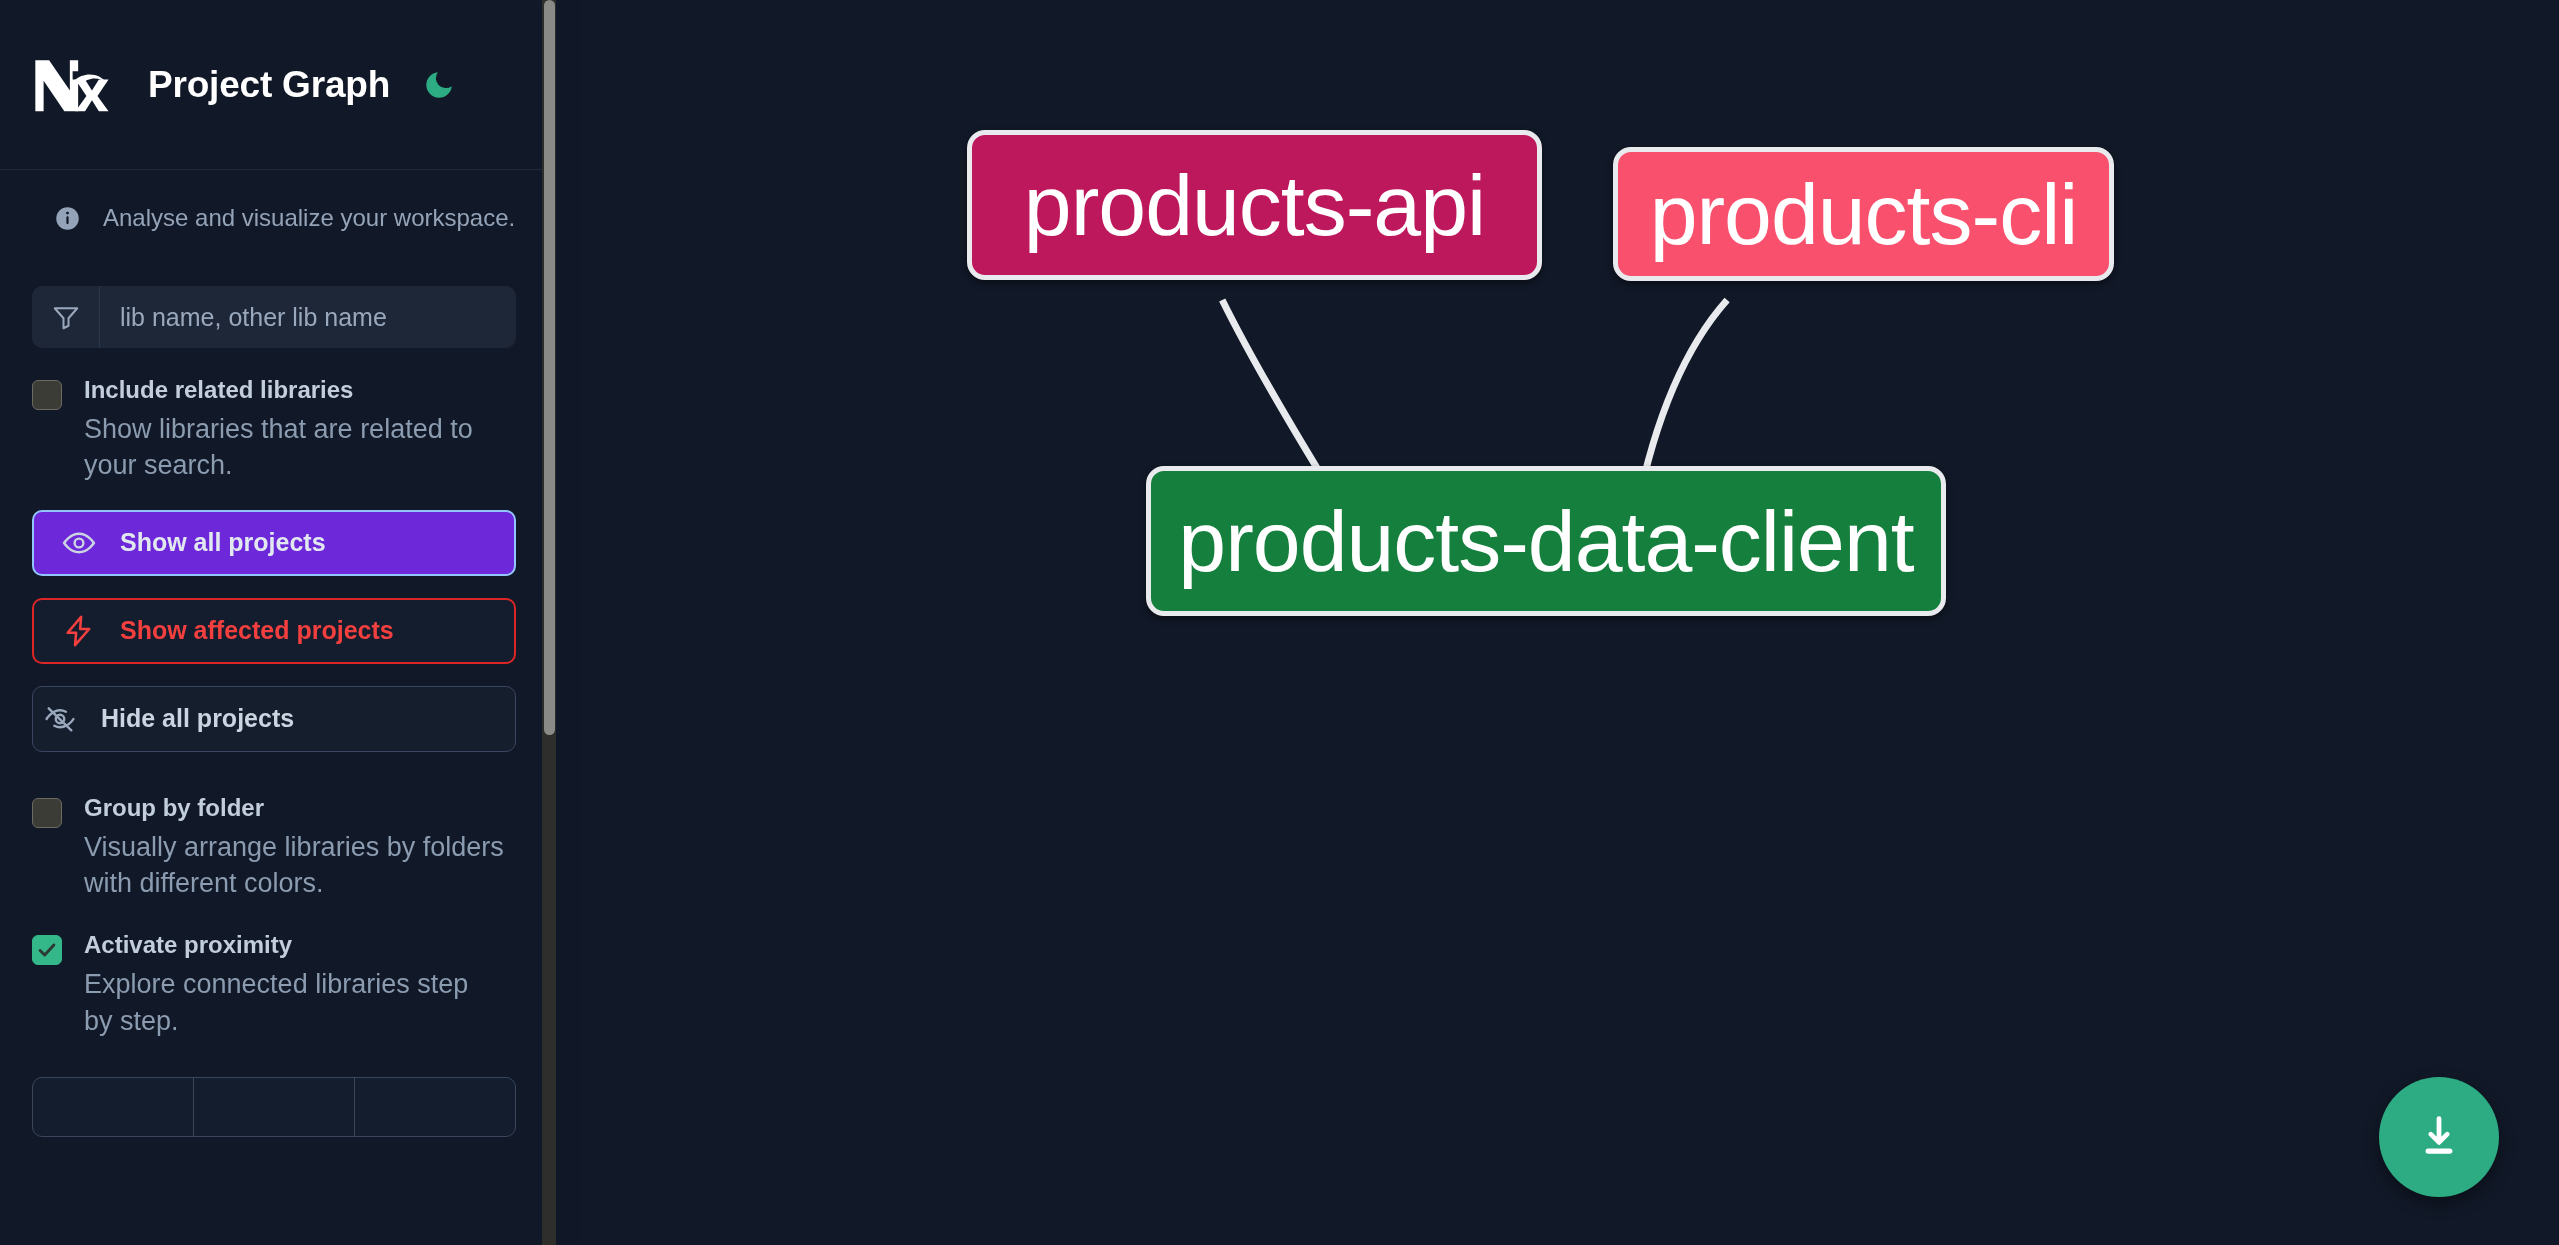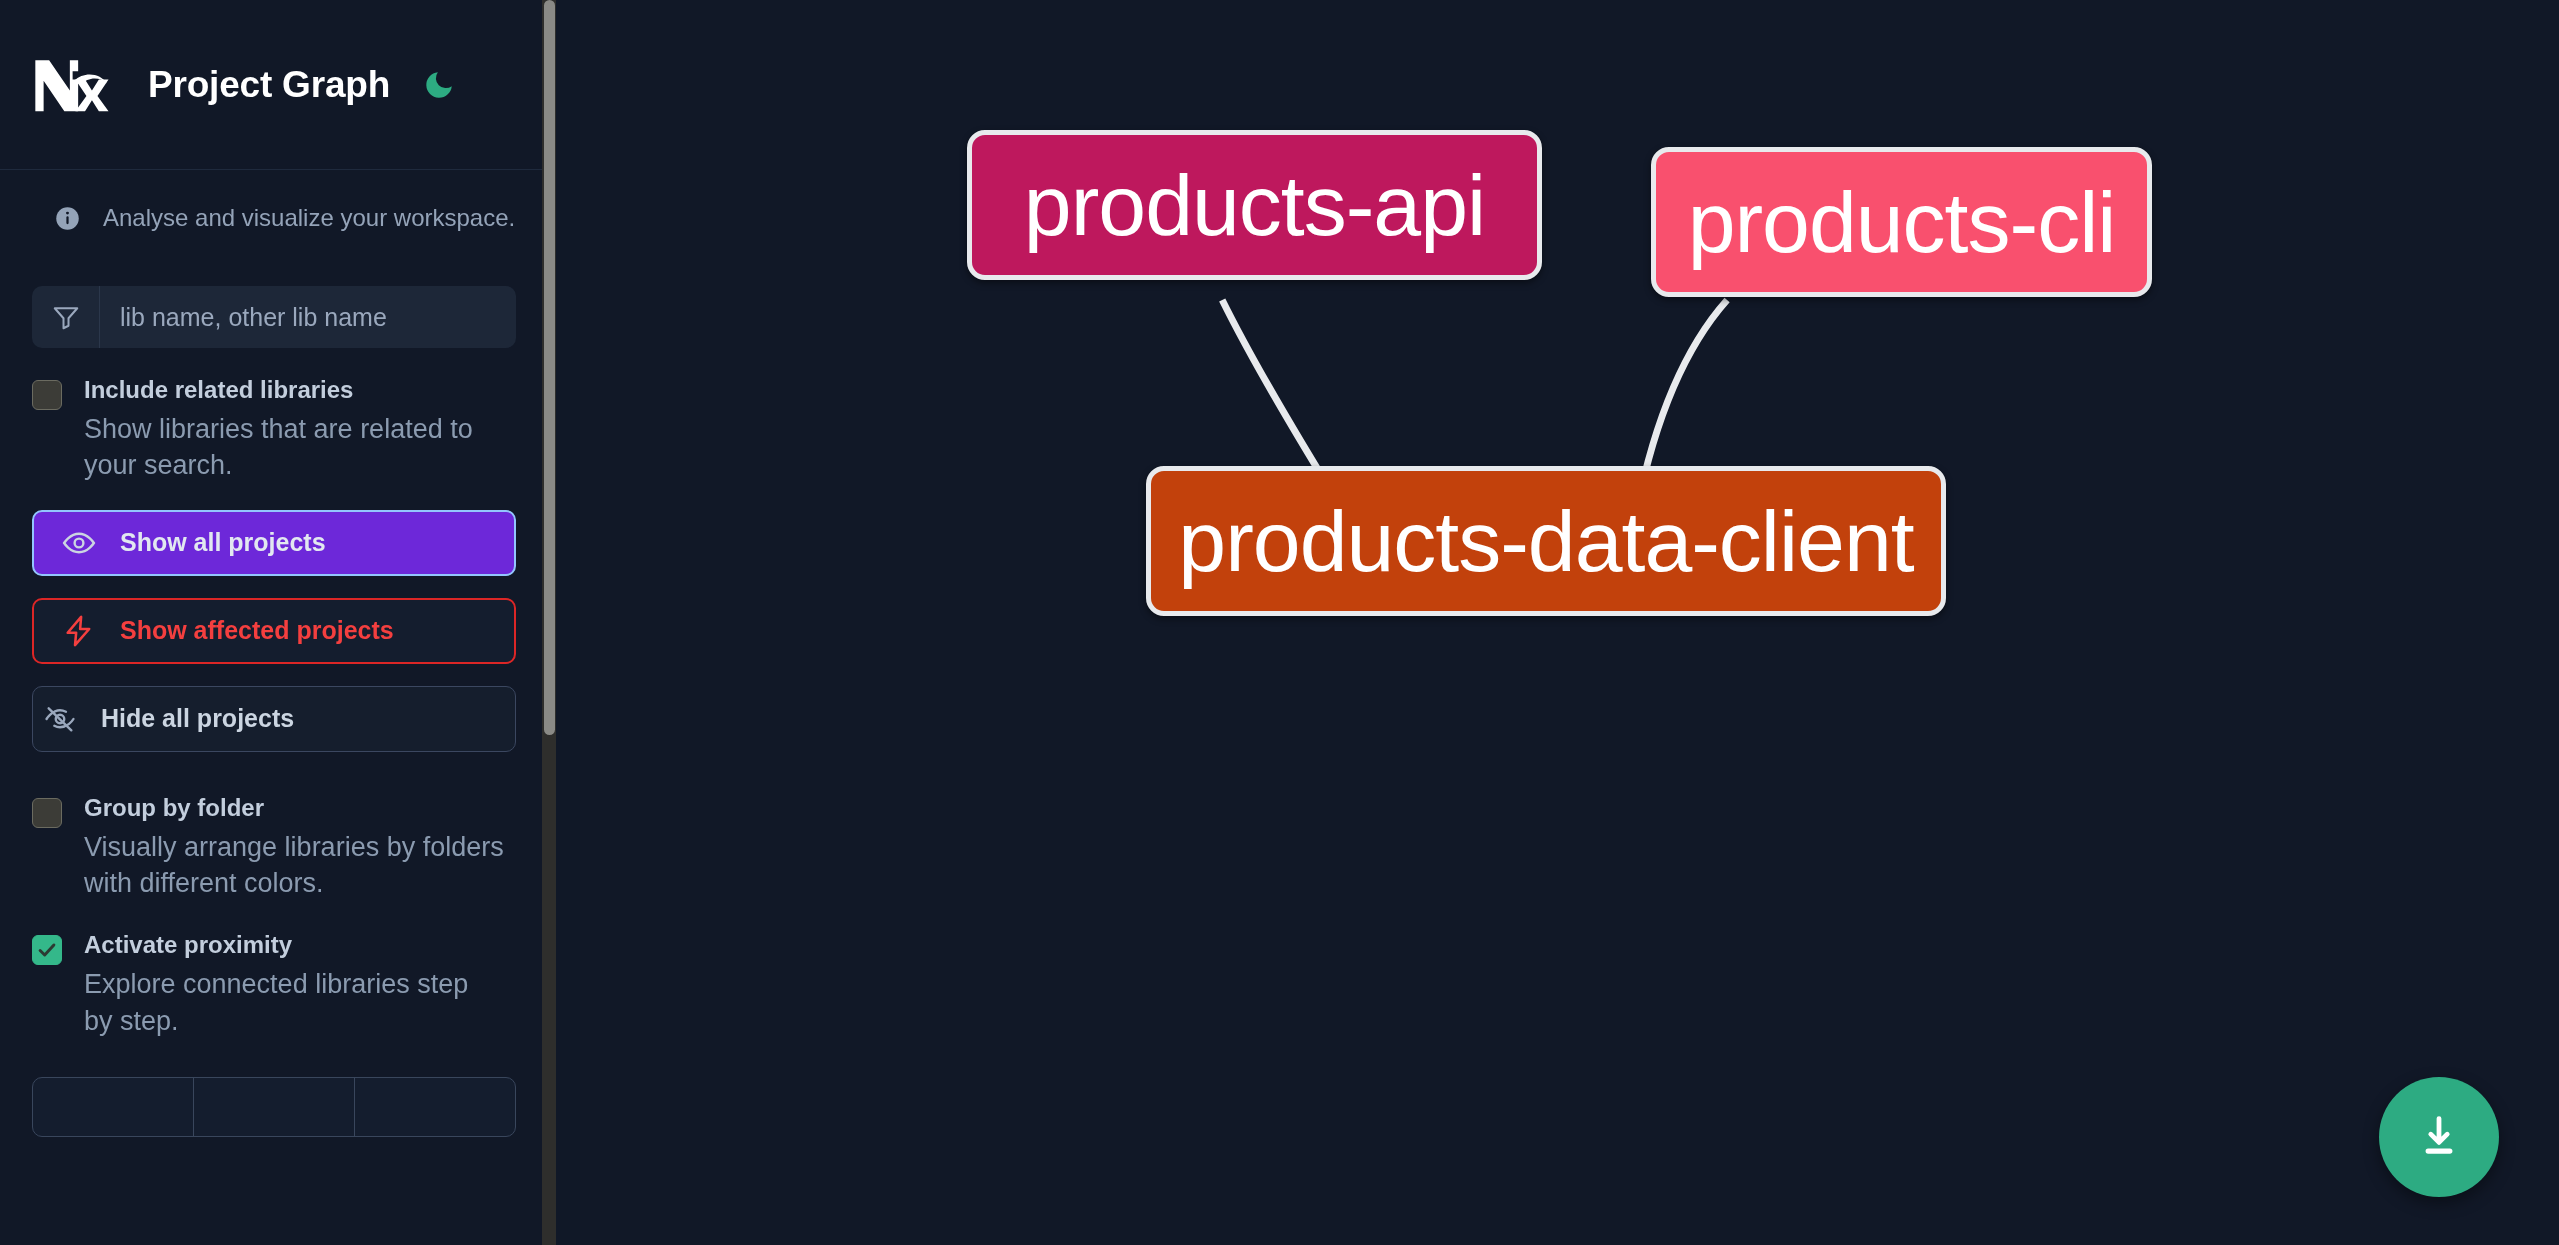--- a/index.html
+++ b/index.html
@@ -259,25 +259,25 @@
         </marker>
       </defs>
       <path d="M650 300 Q 700 400 828 598" fill="none" stroke="#e8eaed" stroke-width="7" marker-end="url(#arrow)"></path>
       <path d="M1161 300 Q 1080 390 1056 596" fill="none" stroke="#e8eaed" stroke-width="7" marker-end="url(#arrow)"></path>
     </svg>
 
     <div class="node" style="left:387px; top:130px; width:575px; height:150px; background:#be185d;">
       <span>products-api</span>
     </div>
 
-    <div class="node" style="left:1071px; top:147px; width:501px; height:150px; background:#f9506e;">
+    <div class="node" style="left:1033px; top:147px; width:501px; height:134px; background:#f9506e;">
       <span>products-cli</span>
     </div>
 
-    <div class="node" style="left:566px; top:466px; width:800px; height:150px; background:#c2410c;">
+    <div class="node" style="left:566px; top:466px; width:800px; height:150px; background:#15803d;">
       <span>products-data-client</span>
     </div>
 
     <button class="fab">
       <svg viewBox="0 0 24 24" aria-hidden="true">
         <path d="M12 3.5v10.5M12 14.5 8.2 10.7M12 14.5 15.8 10.7" fill="none" stroke="#ffffff" stroke-width="2.2" stroke-linecap="round" stroke-linejoin="round"></path>
         <path d="M7 18.5h10" fill="none" stroke="#ffffff" stroke-width="2.4" stroke-linecap="round"></path>
       </svg>
     </button>
   </main>

